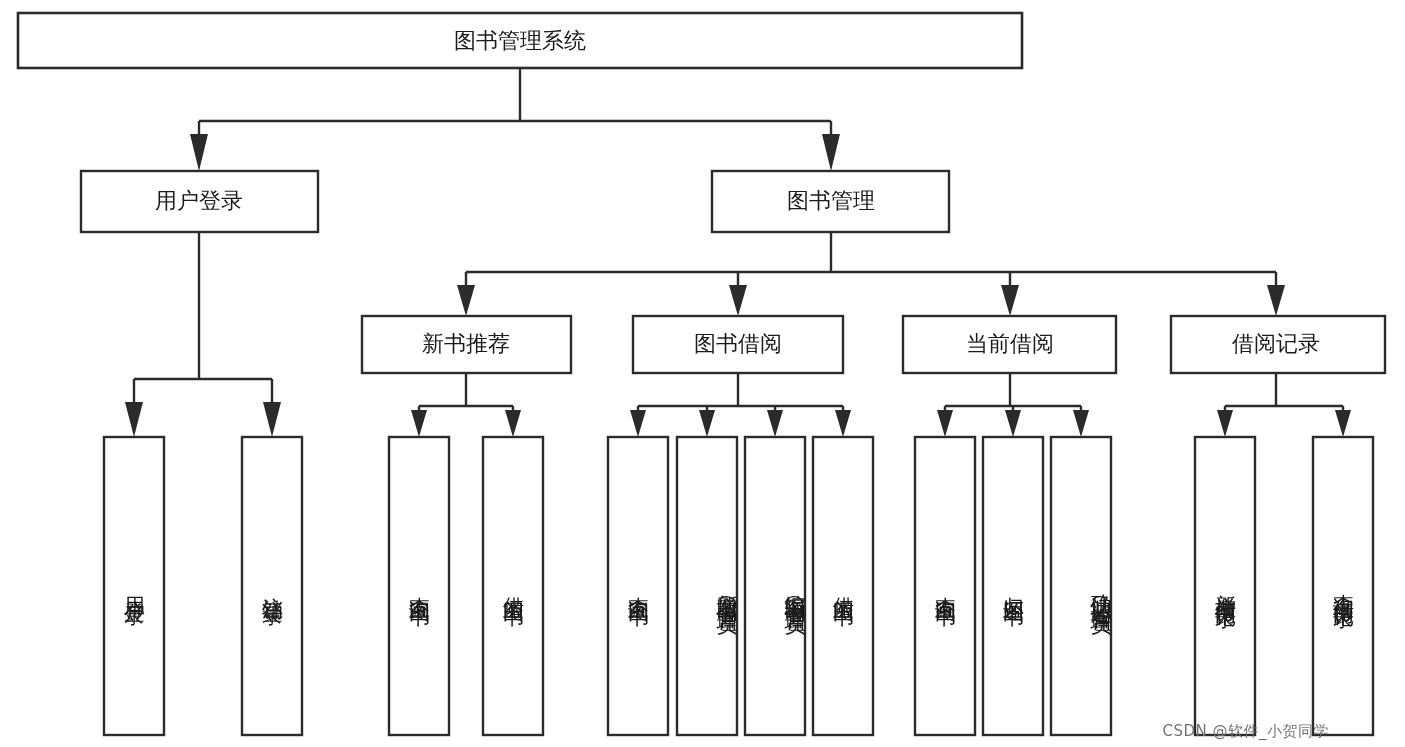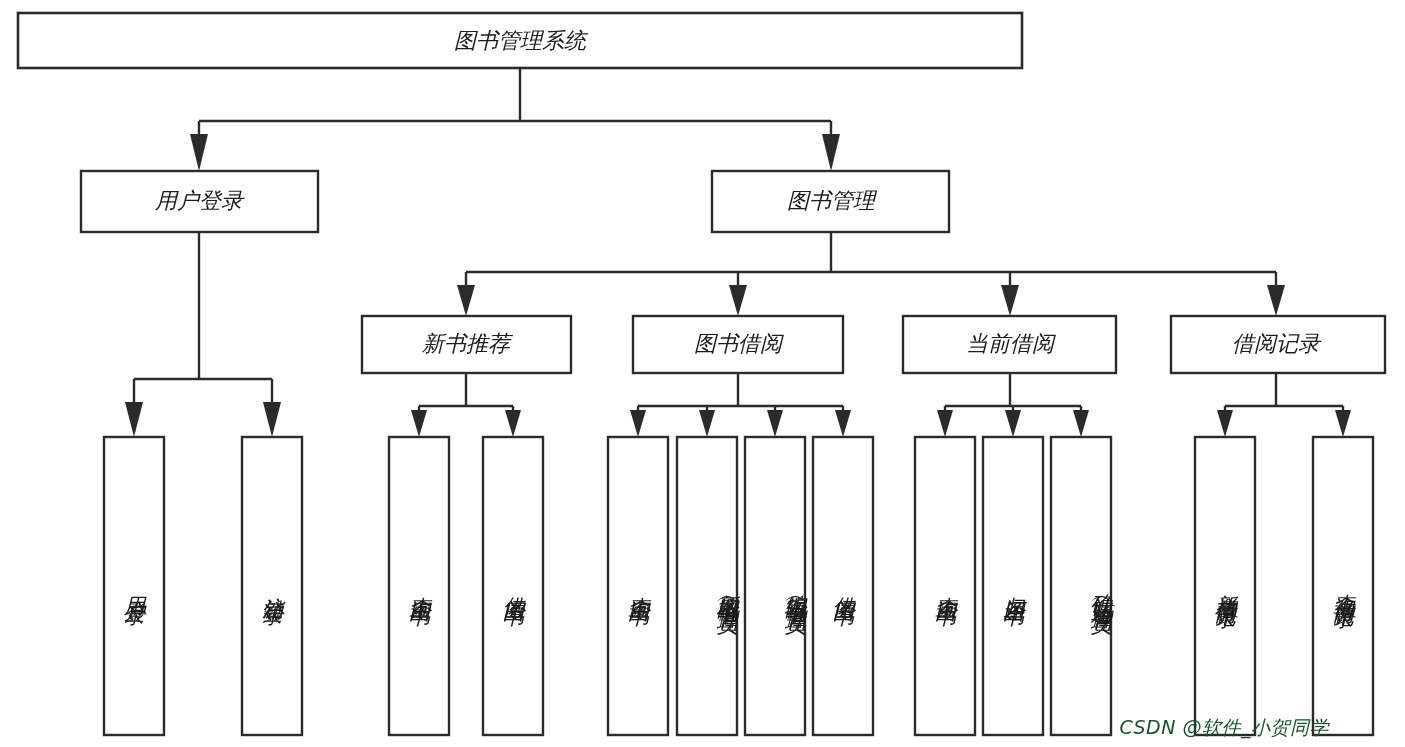--- a/index.html
+++ b/index.html
@@ -12,21 +12,20 @@
     width: 1405px;
     height: 747px;
     overflow: hidden;
     font-family: "DejaVu Sans", "Liberation Sans", sans-serif;
   }
   #diagram-root {
     position: relative;
     width: 1337px;
     height: 747px;
     background: #ffffff;
-    font-style: italic;
   }
   svg#diagram-canvas {
     position: absolute;
     top: 0;
     left: 0;
     width: 1405px;
     height: 747px;
     display: block;
   }
   .node-box {
@@ -75,22 +74,22 @@
     color: #1b1b1b;
     white-space: nowrap;
     text-align: center;
     pointer-events: none;
   }
   #watermark {
     position: absolute;
     right: 8px;
     bottom: 6px;
     font-family: "DejaVu Sans", "Liberation Sans", sans-serif;
-    font-size: 19px;
-    color: #14532d;
+    font-size: 15px;
+    color: #737373;
     white-space: nowrap;
     letter-spacing: 0.5px;
   }
 </style>
 </head>
 <body>
 
 <div id="diagram-root">
 
   <svg id="diagram-canvas" viewBox="0 0 1405 747">

